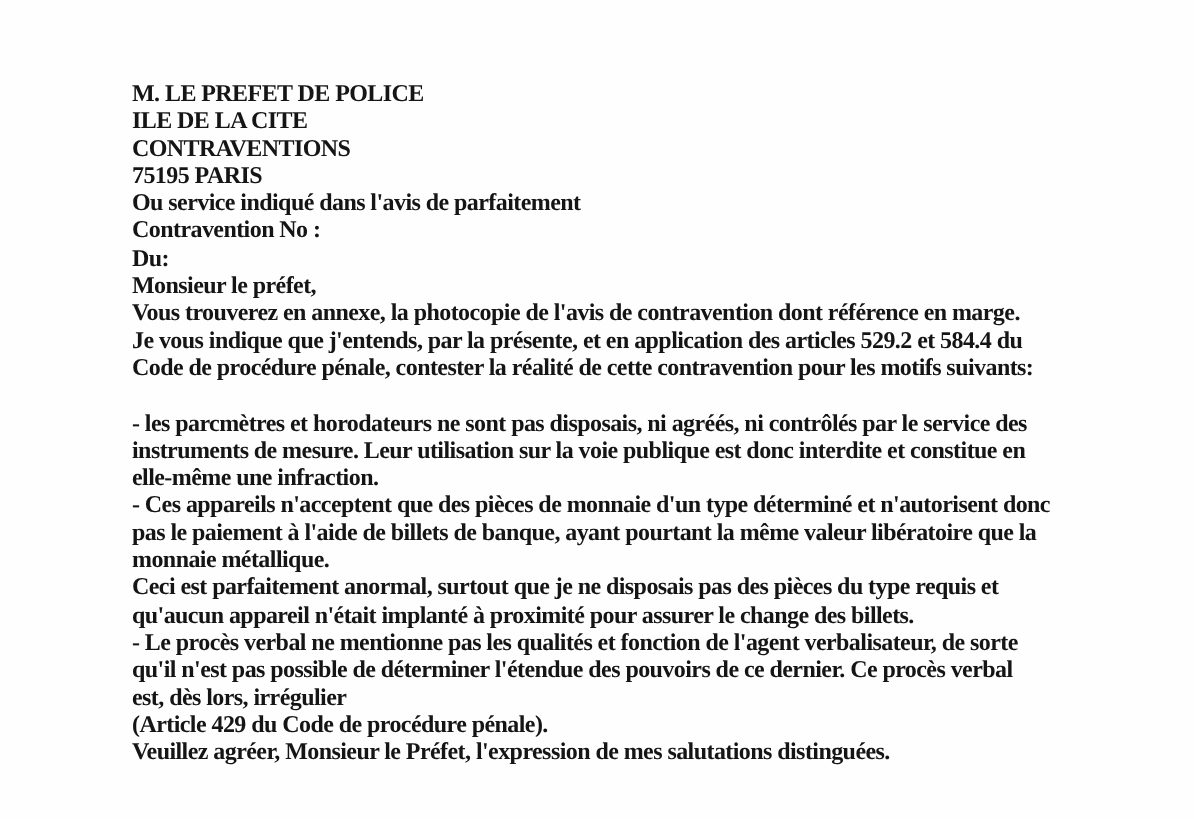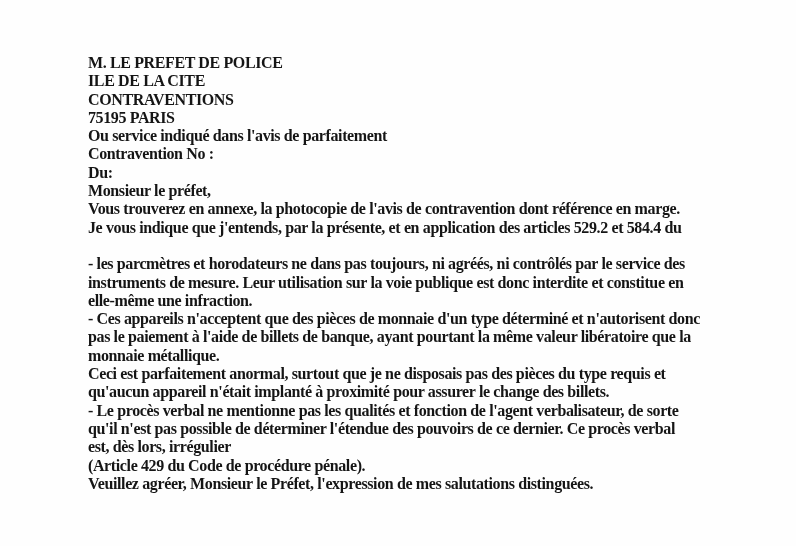--- a/index.html
+++ b/index.html
@@ -43,22 +43,23 @@
       <div class="line">M. LE PREFET DE POLICE</div>
       <div class="line">ILE DE LA CITE</div>
       <div class="line">CONTRAVENTIONS</div>
       <div class="line">75195 PARIS</div>
       <div class="line">Ou service indiqué dans l'avis de parfaitement</div>
       <div class="line">Contravention No :</div>
       <div class="line">Du:</div>
       <div class="line">Monsieur le préfet,</div>
       <div class="line">Vous trouverez en annexe, la photocopie de l'avis de contravention dont référence en marge.</div>
       <div class="line">Je vous indique que j'entends, par la présente, et en application des articles 529.2 et 584.4 du</div>
+      <div class="line">Code de procédure pénale, contester la réalité de cette contravention pour les motifs suivants:</div>
       <div class="line">&nbsp;</div>
-      <div class="line">- les parcmètres et horodateurs ne dans pas toujours, ni agréés, ni contrôlés par le service des</div>
+      <div class="line">- les parcmètres et horodateurs ne sont pas disposais, ni agréés, ni contrôlés par le service des</div>
       <div class="line">instruments de mesure. Leur utilisation sur la voie publique est donc interdite et constitue en</div>
       <div class="line">elle-même une infraction.</div>
       <div class="line">- Ces appareils n'acceptent que des pièces de monnaie d'un type déterminé et n'autorisent donc</div>
       <div class="line">pas le paiement à l'aide de billets de banque, ayant pourtant la même valeur libératoire que la</div>
       <div class="line">monnaie métallique.</div>
       <div class="line">Ceci est parfaitement anormal, surtout que je ne disposais pas des pièces du type requis et</div>
       <div class="line">qu'aucun appareil n'était implanté à proximité pour assurer le change des billets.</div>
       <div class="line">- Le procès verbal ne mentionne pas les qualités et fonction de l'agent verbalisateur, de sorte</div>
       <div class="line">qu'il n'est pas possible de déterminer l'étendue des pouvoirs de ce dernier. Ce procès verbal</div>
       <div class="line">est, dès lors, irrégulier</div>

